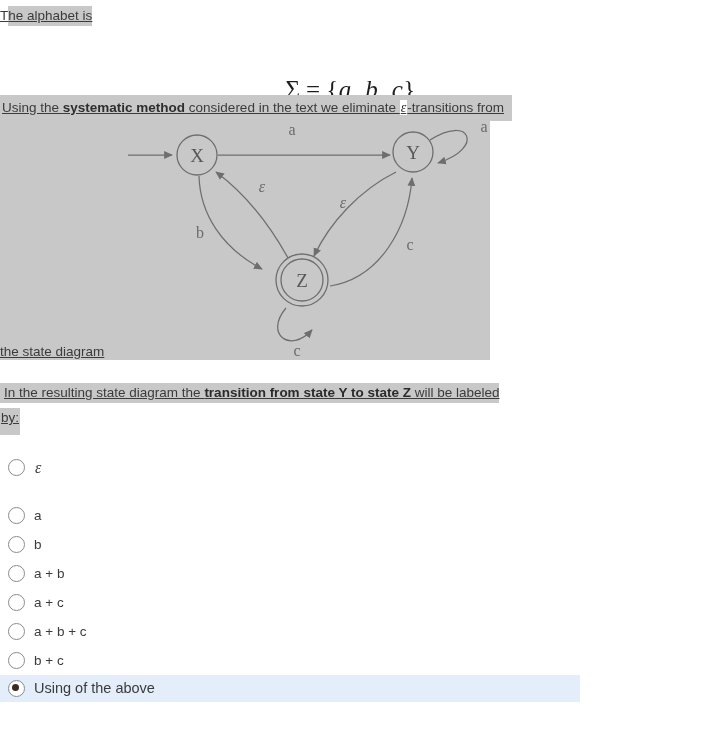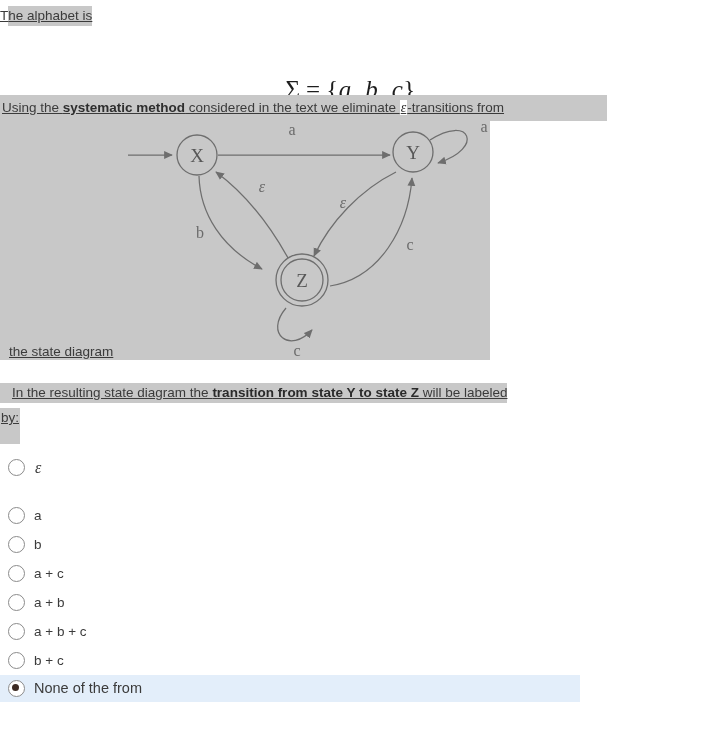--- a/index.html
+++ b/index.html
@@ -42,21 +42,21 @@
     font-family: "Liberation Serif", serif;
     font-size: 25px;
     color: #1d1d1d;
     letter-spacing: 0.5px;
     margin-top: 32px;
   }
   #equation .it { font-style: italic; }
 
   
   #line-systematic {
-    left: 0px; top: 95px; width: 607px;
+    left: 0px; top: 95px; width: 512px;
     background: #c8c8c8;
     padding: 3px 0 4px 2px;
     box-sizing: border-box;
     font-size: 13.5px;
     line-height: 19px;
   }
   #line-systematic b { font-weight: bold; color: #2e2e2e; }
   .eps-inline {
     font-family: "Liberation Serif", serif;
     font-style: italic;
@@ -73,43 +73,43 @@
     background: #c8c8c8;
   }
   #diagram-svg { display: block; }
 
   
   #line-statediagram {
     left: 0px; top: 343px;
     font-size: 13.5px;
     line-height: 18px;
   }
-  #line-statediagram .hl-seg { background: #c8c8c8; padding-left: 9px; }
+  #line-statediagram .hl-seg { background: #c8c8c8; }
 
   
   #line-question {
     left: 0px; top: 382px; width: 573px;
     font-size: 13.5px;
     line-height: 21px;
   }
   #line-question .qrow {
     background: #c8c8c8;
     display: inline;
     box-decoration-break: clone;
     -webkit-box-decoration-break: clone;
-    padding: 2px 0 3px 12px;
+    padding: 2px 0 3px 4px;
   }
   #line-question b { font-weight: bold; color: #2b2b2b; }
   #line-question .l2 {
     display: block;
     margin-top: 4px;
   }
   #line-question .l2 span {
     background: #c8c8c8;
-    padding: 2px 1px 19px 1px;
+    padding: 2px 1px 10px 1px;
   }
 
   
   #options {
     left: 0px; top: 455px; width: 708px;
   }
   .option-row {
     display: flex;
     align-items: center;
     height: 29px;
@@ -228,36 +228,36 @@
     <span class="option-label">a</span>
   </div>
 
   <div class="option-row">
     <span class="radio"></span>
     <span class="option-label">b</span>
   </div>
 
   <div class="option-row">
     <span class="radio"></span>
+    <span class="option-label">a + b</span>
+  </div>
+
+  <div class="option-row">
+    <span class="radio"></span>
     <span class="option-label">a + c</span>
-  </div>
-
-  <div class="option-row">
-    <span class="radio"></span>
-    <span class="option-label">a + b</span>
   </div>
 
   <div class="option-row">
     <span class="radio"></span>
     <span class="option-label">a + b + c</span>
   </div>
 
   <div class="option-row">
     <span class="radio"></span>
     <span class="option-label">b + c</span>
   </div>
 
   <div class="option-row selected">
     <span class="radio checked"></span>
-    <span class="option-label big">None of the from</span>
+    <span class="option-label big">Using of the above</span>
   </div>
 
 </div>
 
 </body></html>

